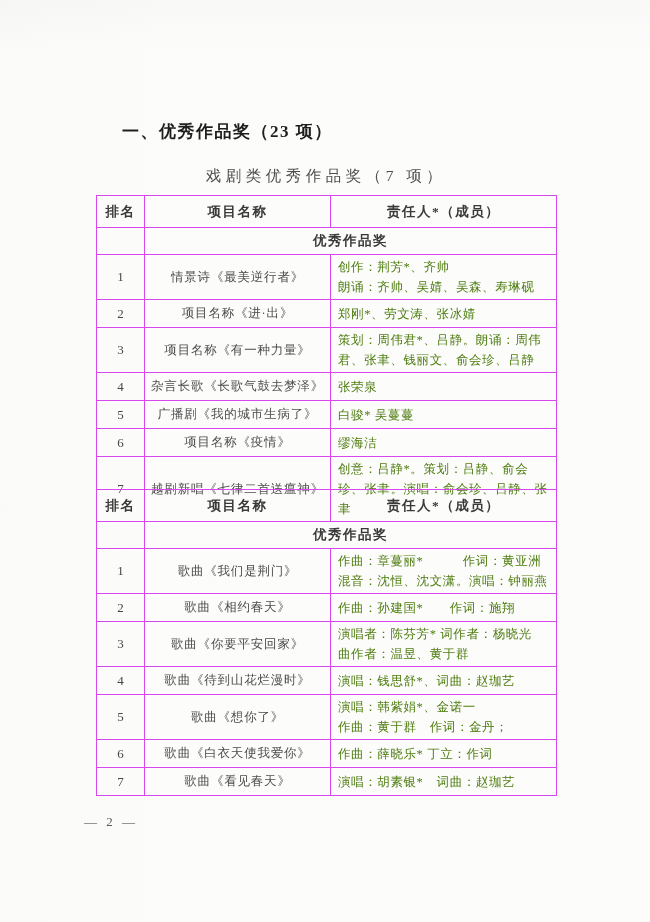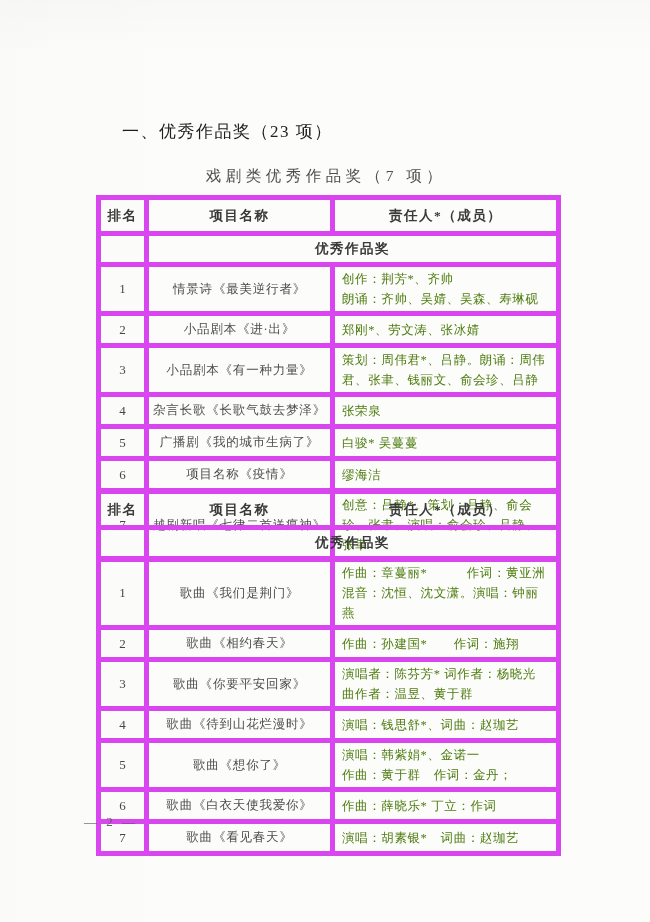--- a/index.html
+++ b/index.html
@@ -16,39 +16,39 @@
   .page::before {
     content:"";
     position:absolute; inset:0;
     background:
       linear-gradient(180deg, rgba(0,0,0,0.015) 0%, rgba(0,0,0,0) 6%),
       linear-gradient(90deg, rgba(0,0,0,0.008), rgba(0,0,0,0) 30%);
     pointer-events:none;
   }
   .heading {
     position:absolute; left:122px; top:120px;
-    font-size:17px; font-weight:normal; color:#1e1e1e;
+    font-size:17px; font-weight:bold; color:#1e1e1e;
     letter-spacing:1.5px;
   }
   .award-section { position:absolute; left:96px; width:460px; }
   .section-drama { top:166px; }
   .section-music { top:489px; }
   .table-title {
     text-align:center;
     font-size:15.5px; color:#4e4e4e;
     letter-spacing:4.5px;
     margin-bottom:8px;
   }
   table.awards {
     width:460px;
     border-collapse:collapse;
     table-layout:fixed;
   }
   table.awards th, table.awards td {
-    border:5px solid #d946ef;
+    border:1px solid #d946ef;
     vertical-align:middle;
   }
   col.c-rank { width:48px; }
   col.c-project { width:186px; }
   col.c-members { width:226px; }
   th.hdr {
     height:29px;
     font-size:13.5px; font-weight:bold; color:#3a3a3a;
     letter-spacing:1.5px; text-align:center;
   }
@@ -105,26 +105,26 @@
       </thead>
       <tbody>
           <tr>
             <td class="rank">1</td>
             <td class="project">情景诗《最美逆行者》</td>
             <td class="members">创作：荆芳*、齐帅
 朗诵：齐帅、吴婧、吴森、寿琳砚</td>
           </tr>
           <tr>
             <td class="rank">2</td>
-            <td class="project">小品剧本《进·出》</td>
+            <td class="project">项目名称《进·出》</td>
             <td class="members">郑刚*、劳文涛、张冰婧</td>
           </tr>
           <tr>
             <td class="rank">3</td>
-            <td class="project">小品剧本《有一种力量》</td>
+            <td class="project">项目名称《有一种力量》</td>
             <td class="members">策划：周伟君*、吕静。朗诵：周伟君、张聿、钱丽文、俞会珍、吕静</td>
           </tr>
           <tr>
             <td class="rank">4</td>
             <td class="project">杂言长歌《长歌气鼓去梦泽》</td>
             <td class="members">张荣泉</td>
           </tr>
           <tr>
             <td class="rank">5</td>
             <td class="project">广播剧《我的城市生病了》</td>

